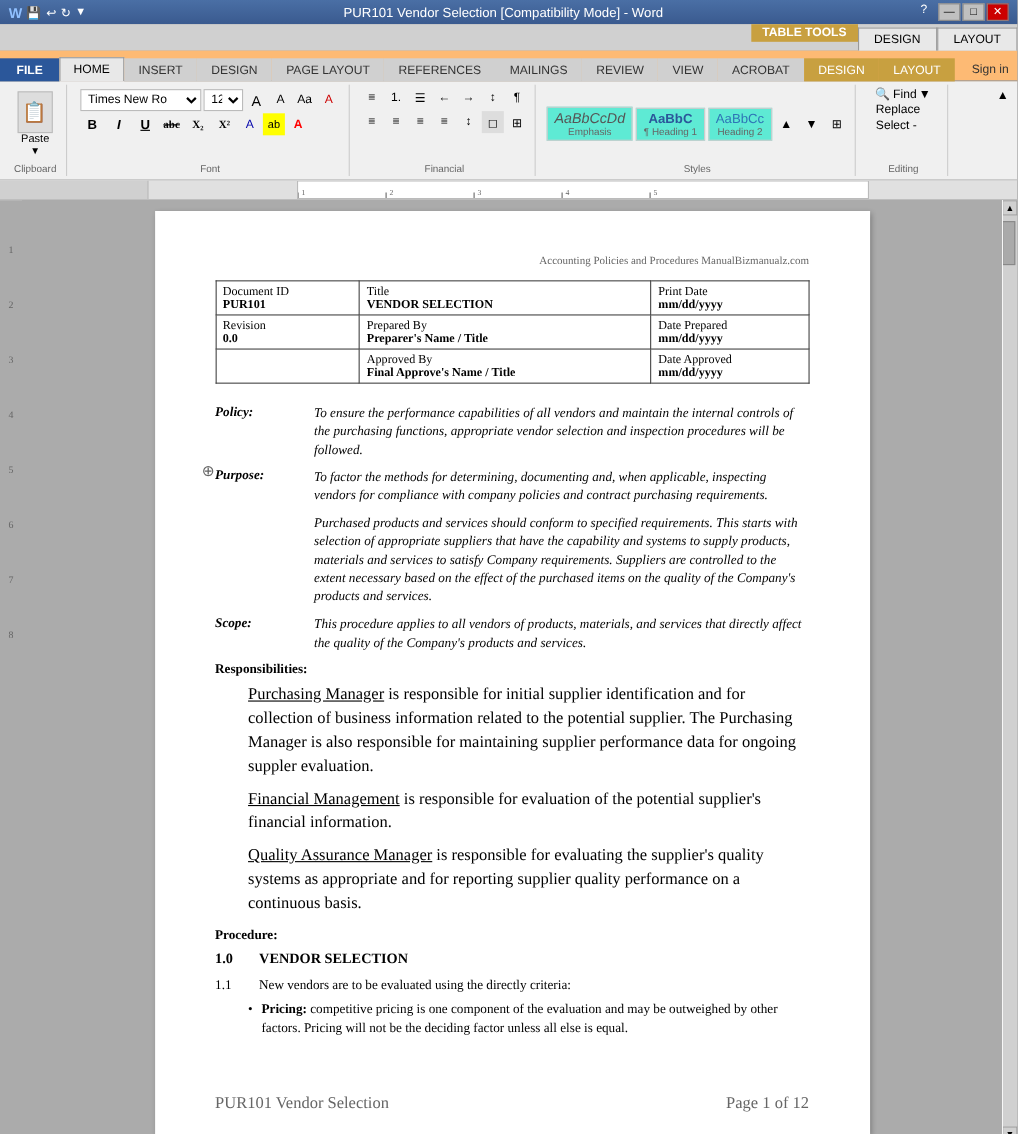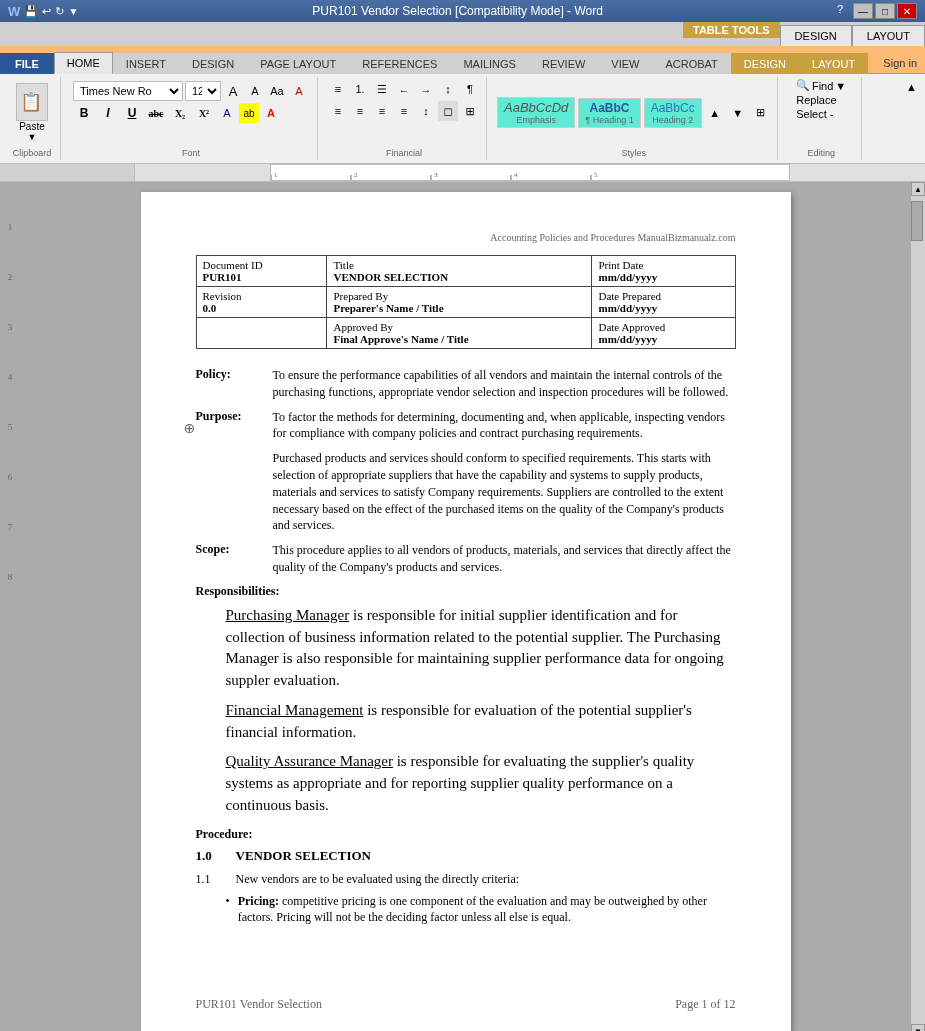--- a/index.html
+++ b/index.html
@@ -273,22 +273,23 @@
       font-size: 11px;
     }
     .doc-table td {
       border: 1px solid #444;
       padding: 3px 6px;
       vertical-align: top;
     }
     .doc-table .bold { font-weight: bold; }
     .policy-row {
       display: flex;
-      gap: 2px;
+      gap: 15px;
       margin-bottom: 8px;
+      font-style: italic;
     }
     .policy-label {
       font-weight: bold;
       min-width: 75px;
       font-size: 12px;
     }
     .policy-text {
       flex: 1;
       font-size: 12px;
       line-height: 1.4;
@@ -314,21 +315,21 @@
       line-height: 1.4;
     }
     .underlined { text-decoration: underline; }
     .doc-footer {
       position: absolute;
       bottom: 20px;
       left: 55px;
       right: 55px;
       display: flex;
       justify-content: space-between;
-      font-size: 12px;
+      font-size: 15px;
       color: #666;
     }
     .responsibilities-text {
       margin-left: 30px;
       font-size: 15px;
       line-height: 1.45;
       margin-bottom: 8px;
     }
     .bold-heading {
       font-weight: bold;

